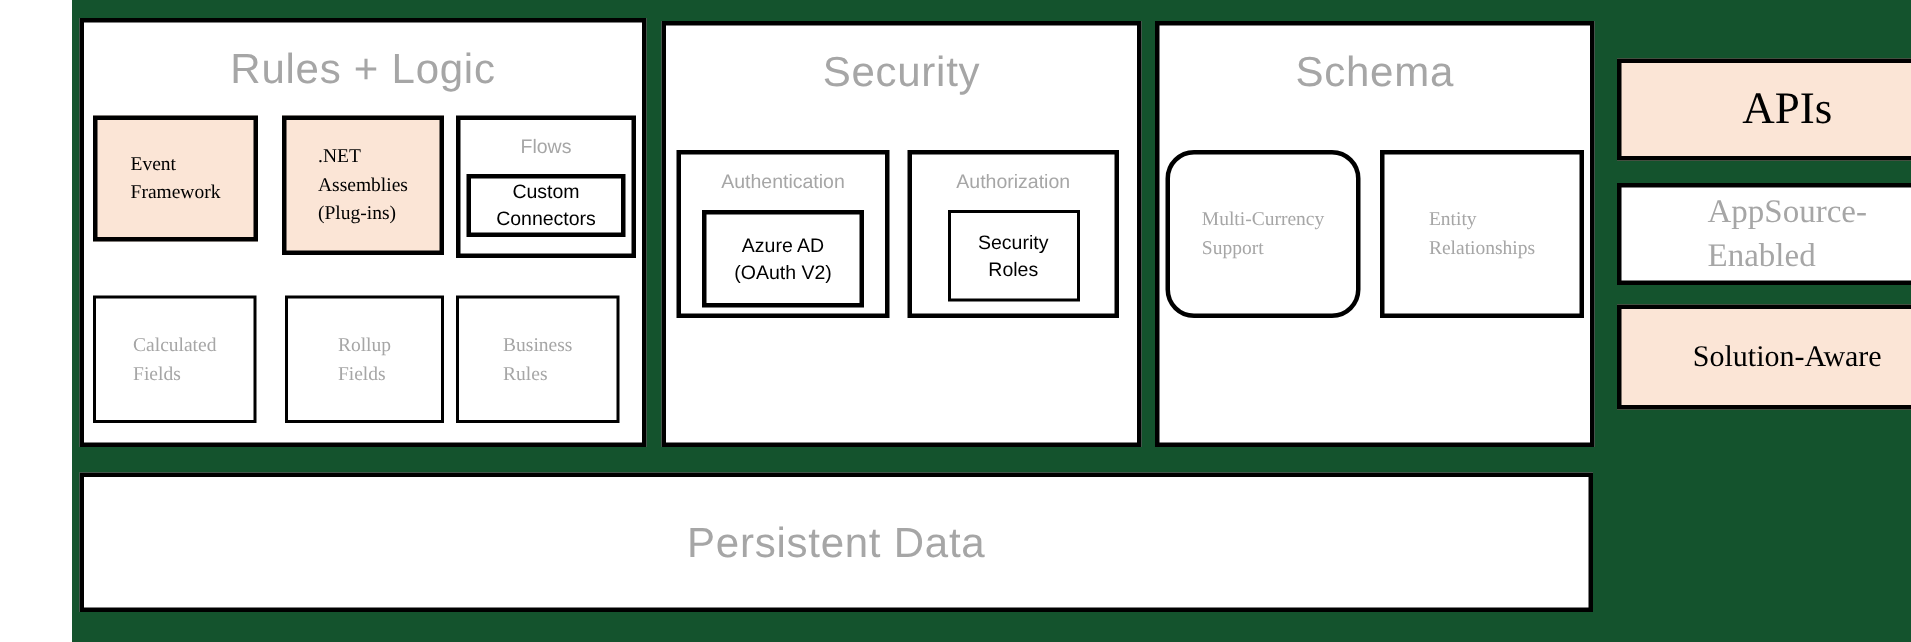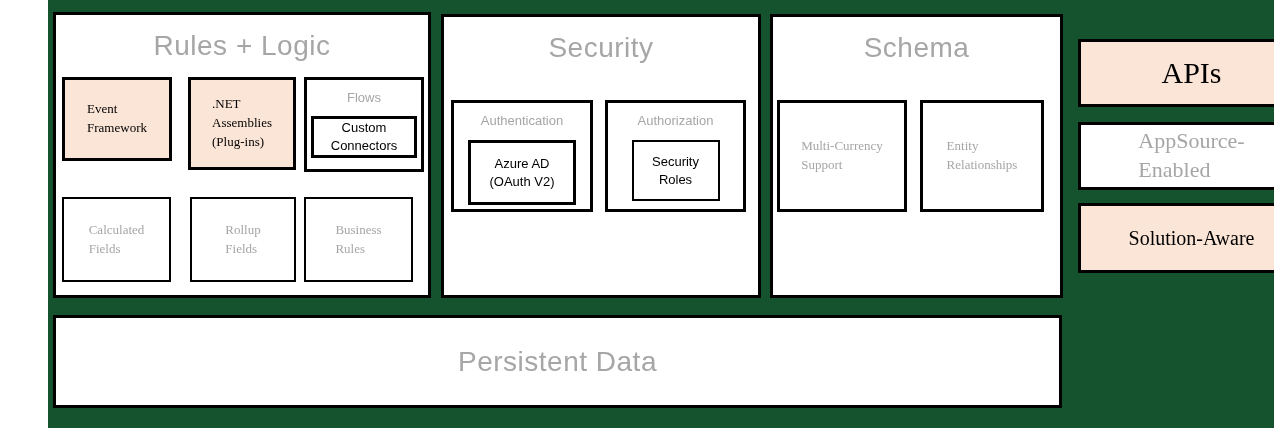--- a/index.html
+++ b/index.html
@@ -127,24 +127,24 @@
     <div class="holder" style="left:161px; top:83px; width:141px; height:112px;">
       <span class="holder-label">Authorization</span>
       <div class="inner-box thin muted prewrap" style="width:88px; height:61px; margin-top:10px; border-width:2px;">Security
 Roles</div>
     </div>
   </div>
 
   <div class="sec" style="left:722px; top:14px; width:293px; height:284px;">
     <span class="sec-title">Schema</span>
 
-    <div class="box muted prewrap" style="left:4px; top:83px; width:130px; height:112px;">Multi-Currency
+    <div class="box muted prewrap" style="left:4px; top:83px; width:130px; height:112px;border-radius:19px;">Multi-Currency
 Support</div>
 
-    <div class="box muted prewrap" style="left:147px; top:83px; width:124px; height:112px;">Entity
+    <div class="box muted prewrap" style="left:147px; top:83px; width:136px; height:112px;">Entity
 Relationships</div>
   </div>
 
   <div class="box peach" style="left:1030px; top:39px; width:227px; height:68px; font-size:30px;">APIs</div>
 
   <div class="box muted prewrap" style="left:1030px; top:122px; width:227px; height:68px; font-size:22px; line-height:1.3;">AppSource-
 Enabled</div>
 
   <div class="box peach" style="left:1030px; top:203px; width:227px; height:70px; font-size:20px;">Solution-Aware</div>
 

